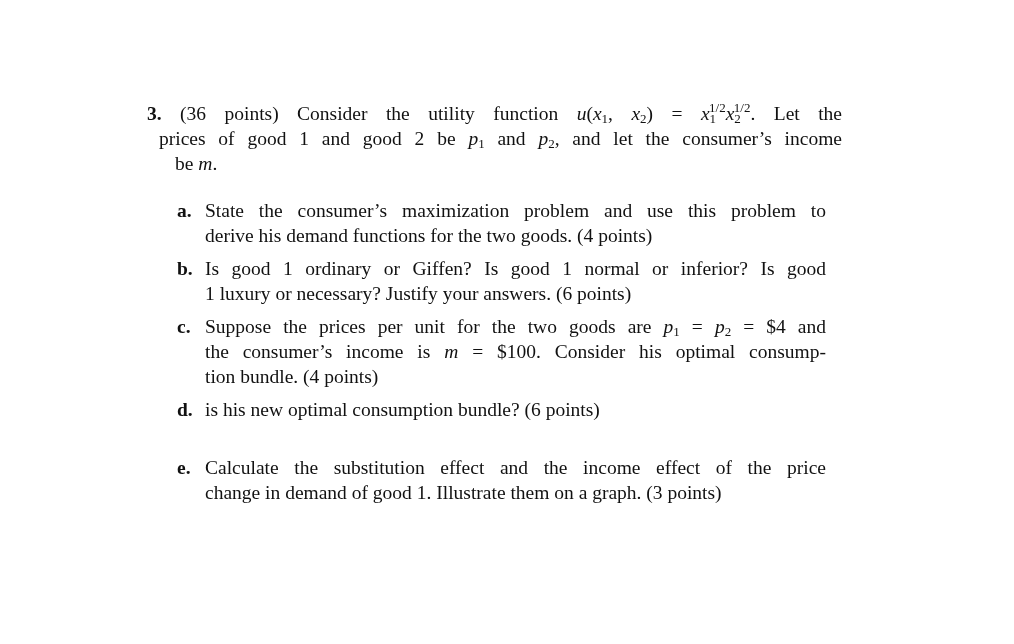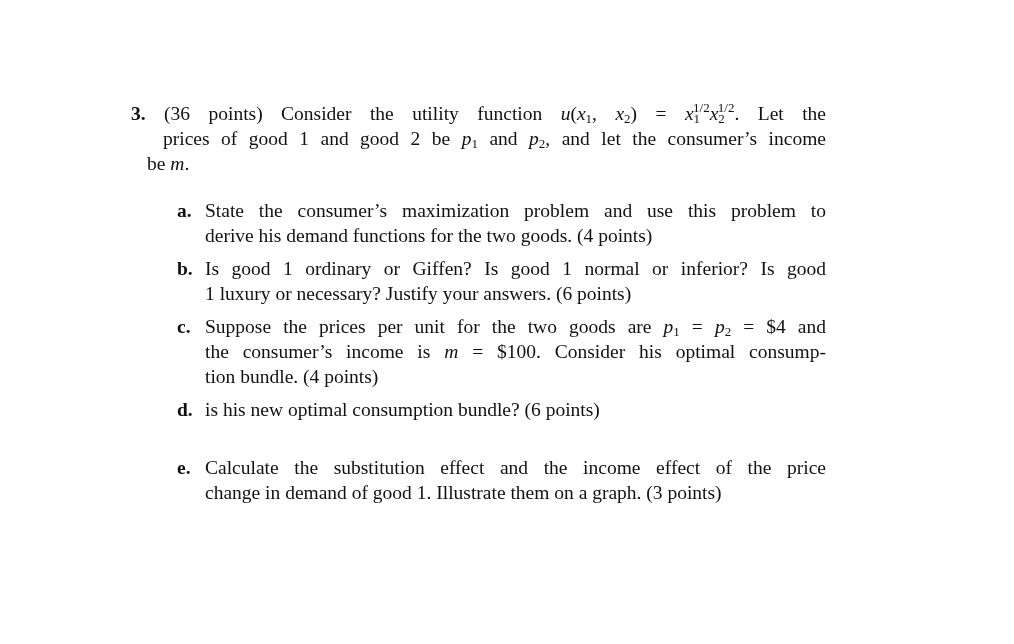--- a/index.html
+++ b/index.html
@@ -1,36 +1,36 @@
 <!DOCTYPE html>
 <html><head>
 <meta charset="utf-8">
 <style>
   html, body { margin:0; padding:0; background:#ffffff; }
   body { width:1014px; height:644px; position:relative; overflow:hidden;
          font-family:"Liberation Serif","DejaVu Serif",serif; color:#111; font-size:19.5px; }
-  .problem { position:absolute; left:131px; top:101px; width:695px; line-height:25px; }
+  .problem { position:absolute; left:147px; top:101px; width:695px; line-height:25px; }
   .line { white-space:nowrap; }
   .justify { text-align:justify; text-align-last:justify; display:block; }
   .num { font-weight:bold; }
   i { font-style:italic; }
   sub { font-size:13px; vertical-align:-3px; line-height:0; }
   sup { font-size:13px; vertical-align:8px; line-height:0; }
   .parts { position:absolute; left:177px; width:649px; }
   .part { position:absolute; left:0; width:649px; line-height:25px; }
   .label { position:absolute; left:0; top:0; font-weight:bold; }
   .body { margin-left:28px;font-family:Liberation Serif, serif; }
 </style>
 </head>
 <body>
 
 <div class="problem">
   <span class="line justify"><span class="num">3.</span> <span>(36 points)</span><span> Consider the utility function </span><span><i>u</i>(<i>x</i><sub>1</sub>, <i>x</i><sub>2</sub>) = <i>x</i><sub>1</sub><sup style="margin-left:-7px">1/2</sup><i>x</i><sub>2</sub><sup style="margin-left:-7px">1/2</sup></span><span>.  Let the</span></span>
-  <span class="line justify" style="margin-left:32px"><span>prices of good 1 and good 2 be </span><i>p</i><sub>1</sub><span> and </span><i>p</i><sub>2</sub><span>, and let the consumer’s income</span></span>
-  <span class="line" style="display:block;margin-left:16px"><span>be </span><i>m</i><span>.</span></span>
+  <span class="line justify" style="margin-left:12px"><span>prices of good 1 and good 2 be </span><i>p</i><sub>1</sub><span> and </span><i>p</i><sub>2</sub><span>, and let the consumer’s income</span></span>
+  <span class="line" style="display:block;margin-left:28px"><span>be </span><i>m</i><span>.</span></span>
 </div>
 
 <div class="parts">
   <div class="part" style="top:198px">
     <span class="label">a.</span>
     <div class="body">
       <span class="justify">State the consumer’s maximization problem and use this problem to</span>
       <span style="display:block">derive his demand functions for the two goods. (4 points)</span>
     </div>
   </div>

